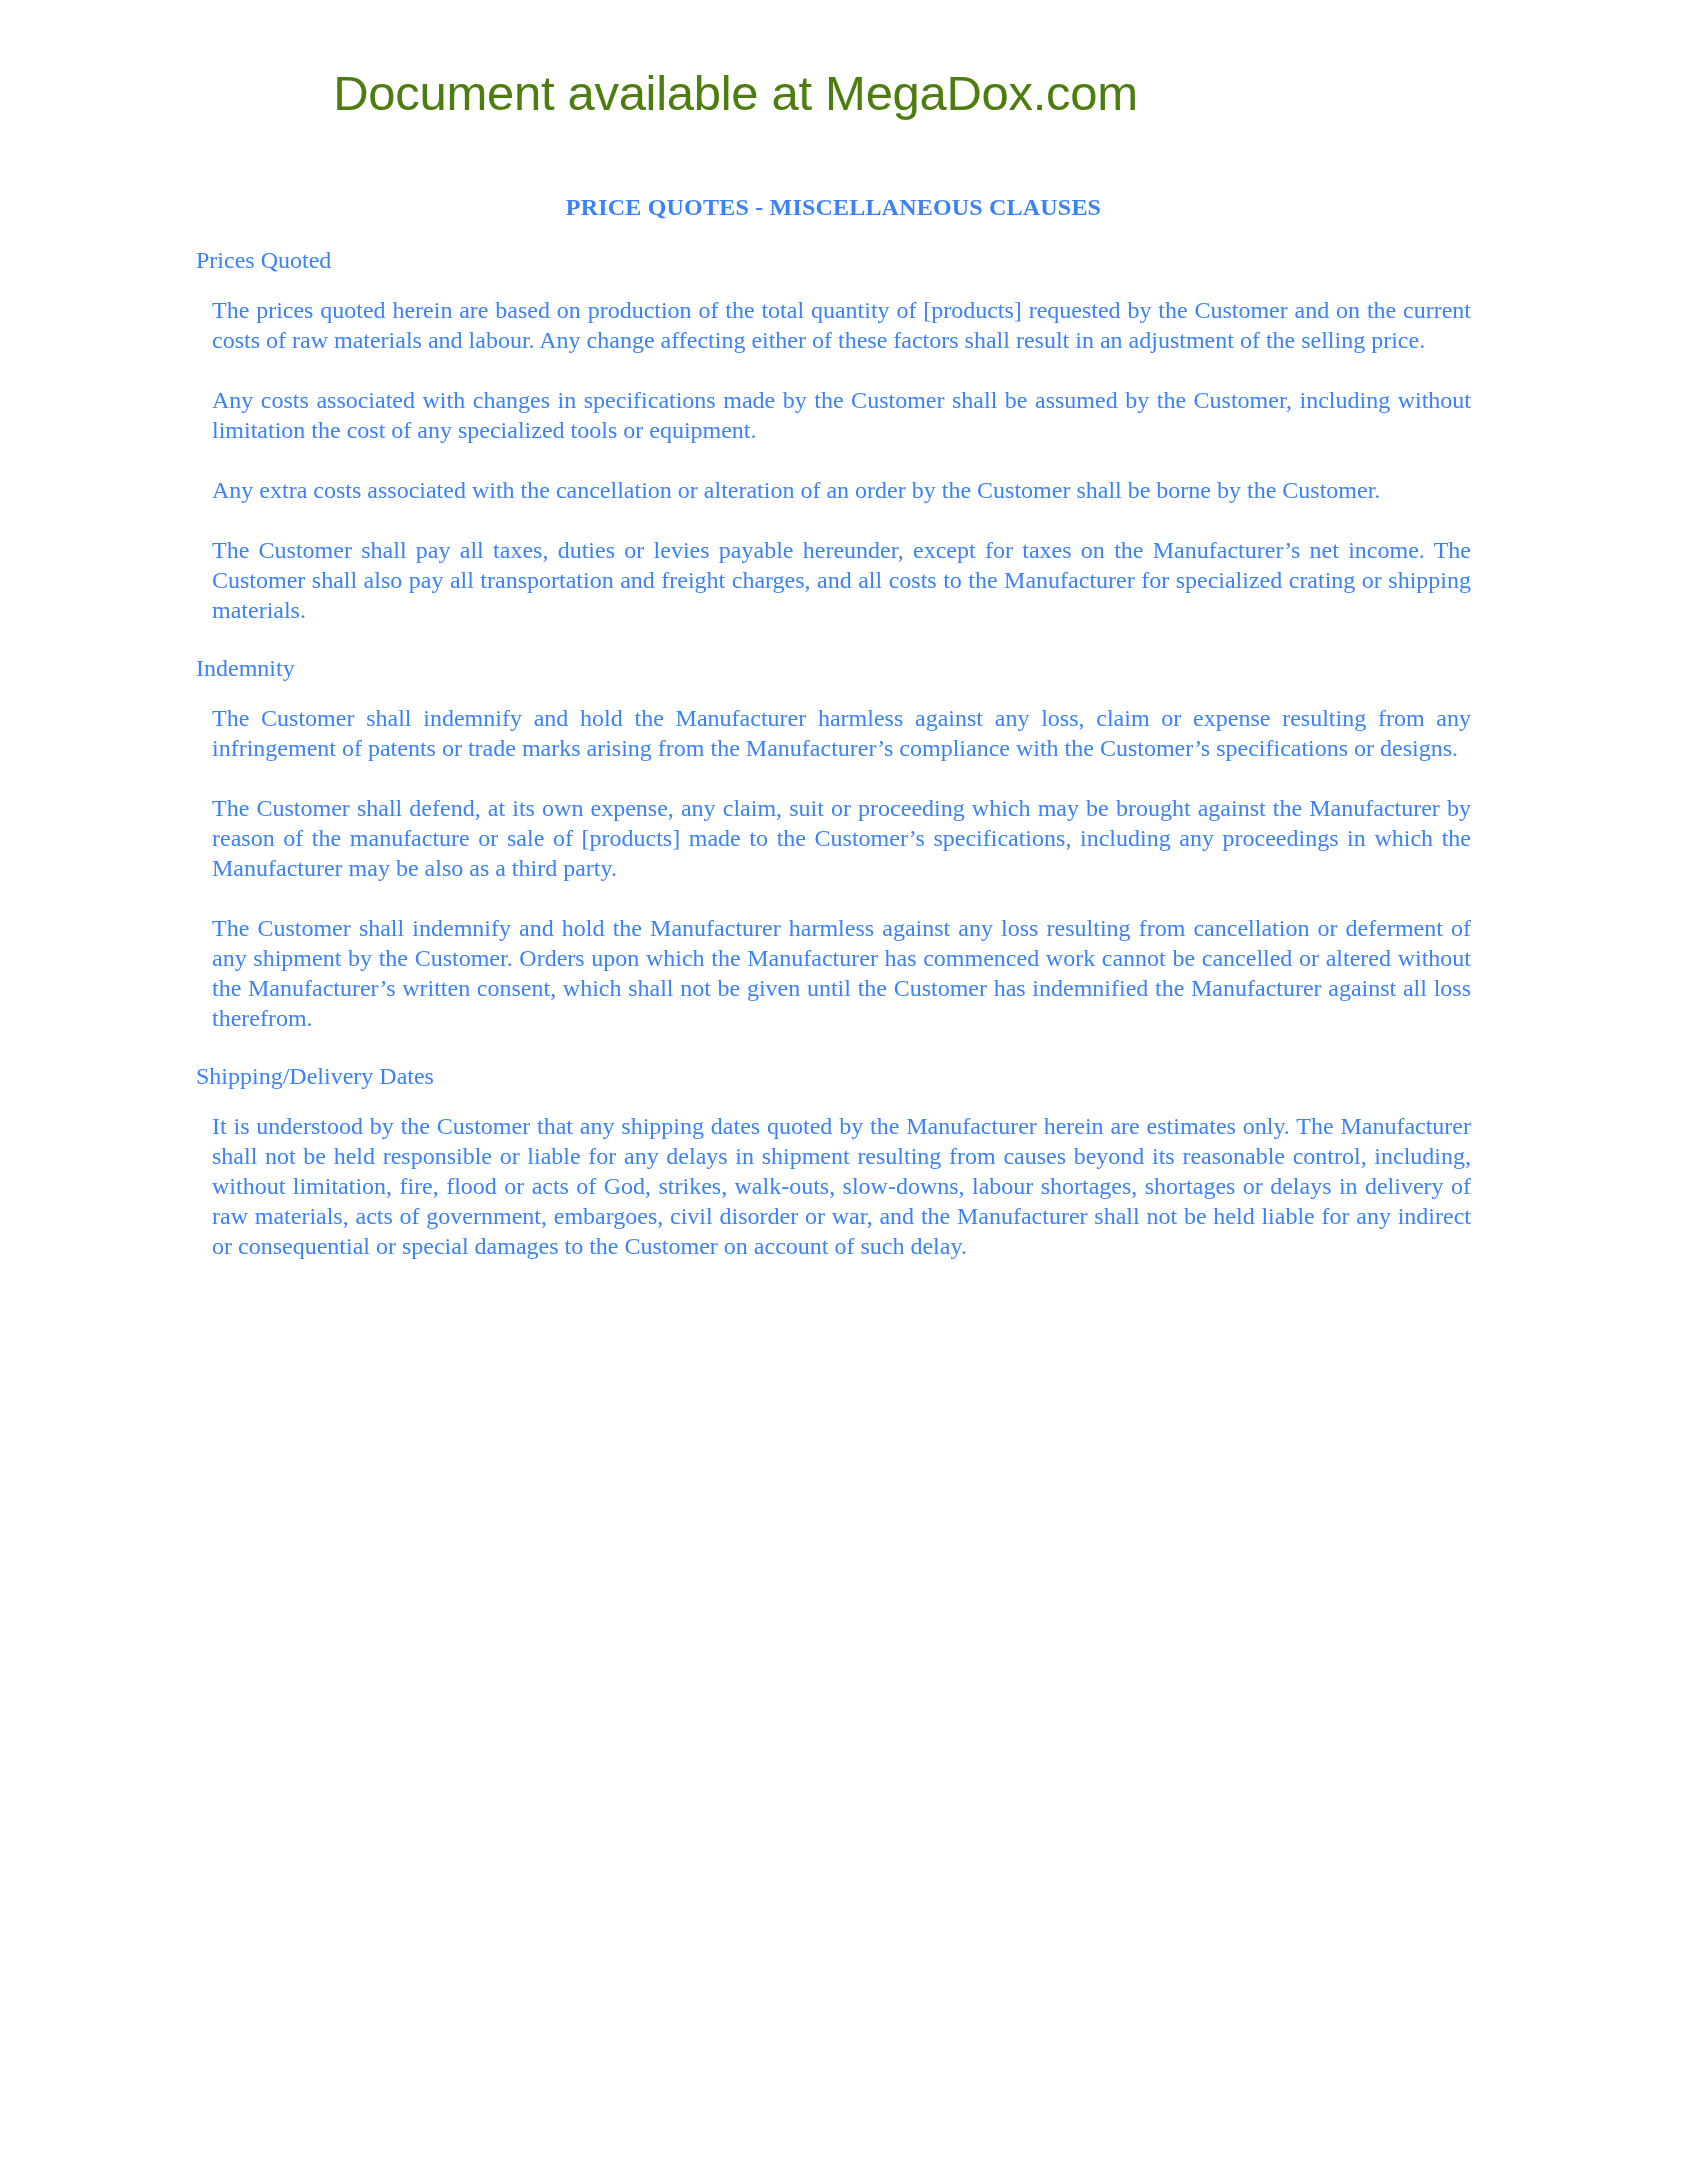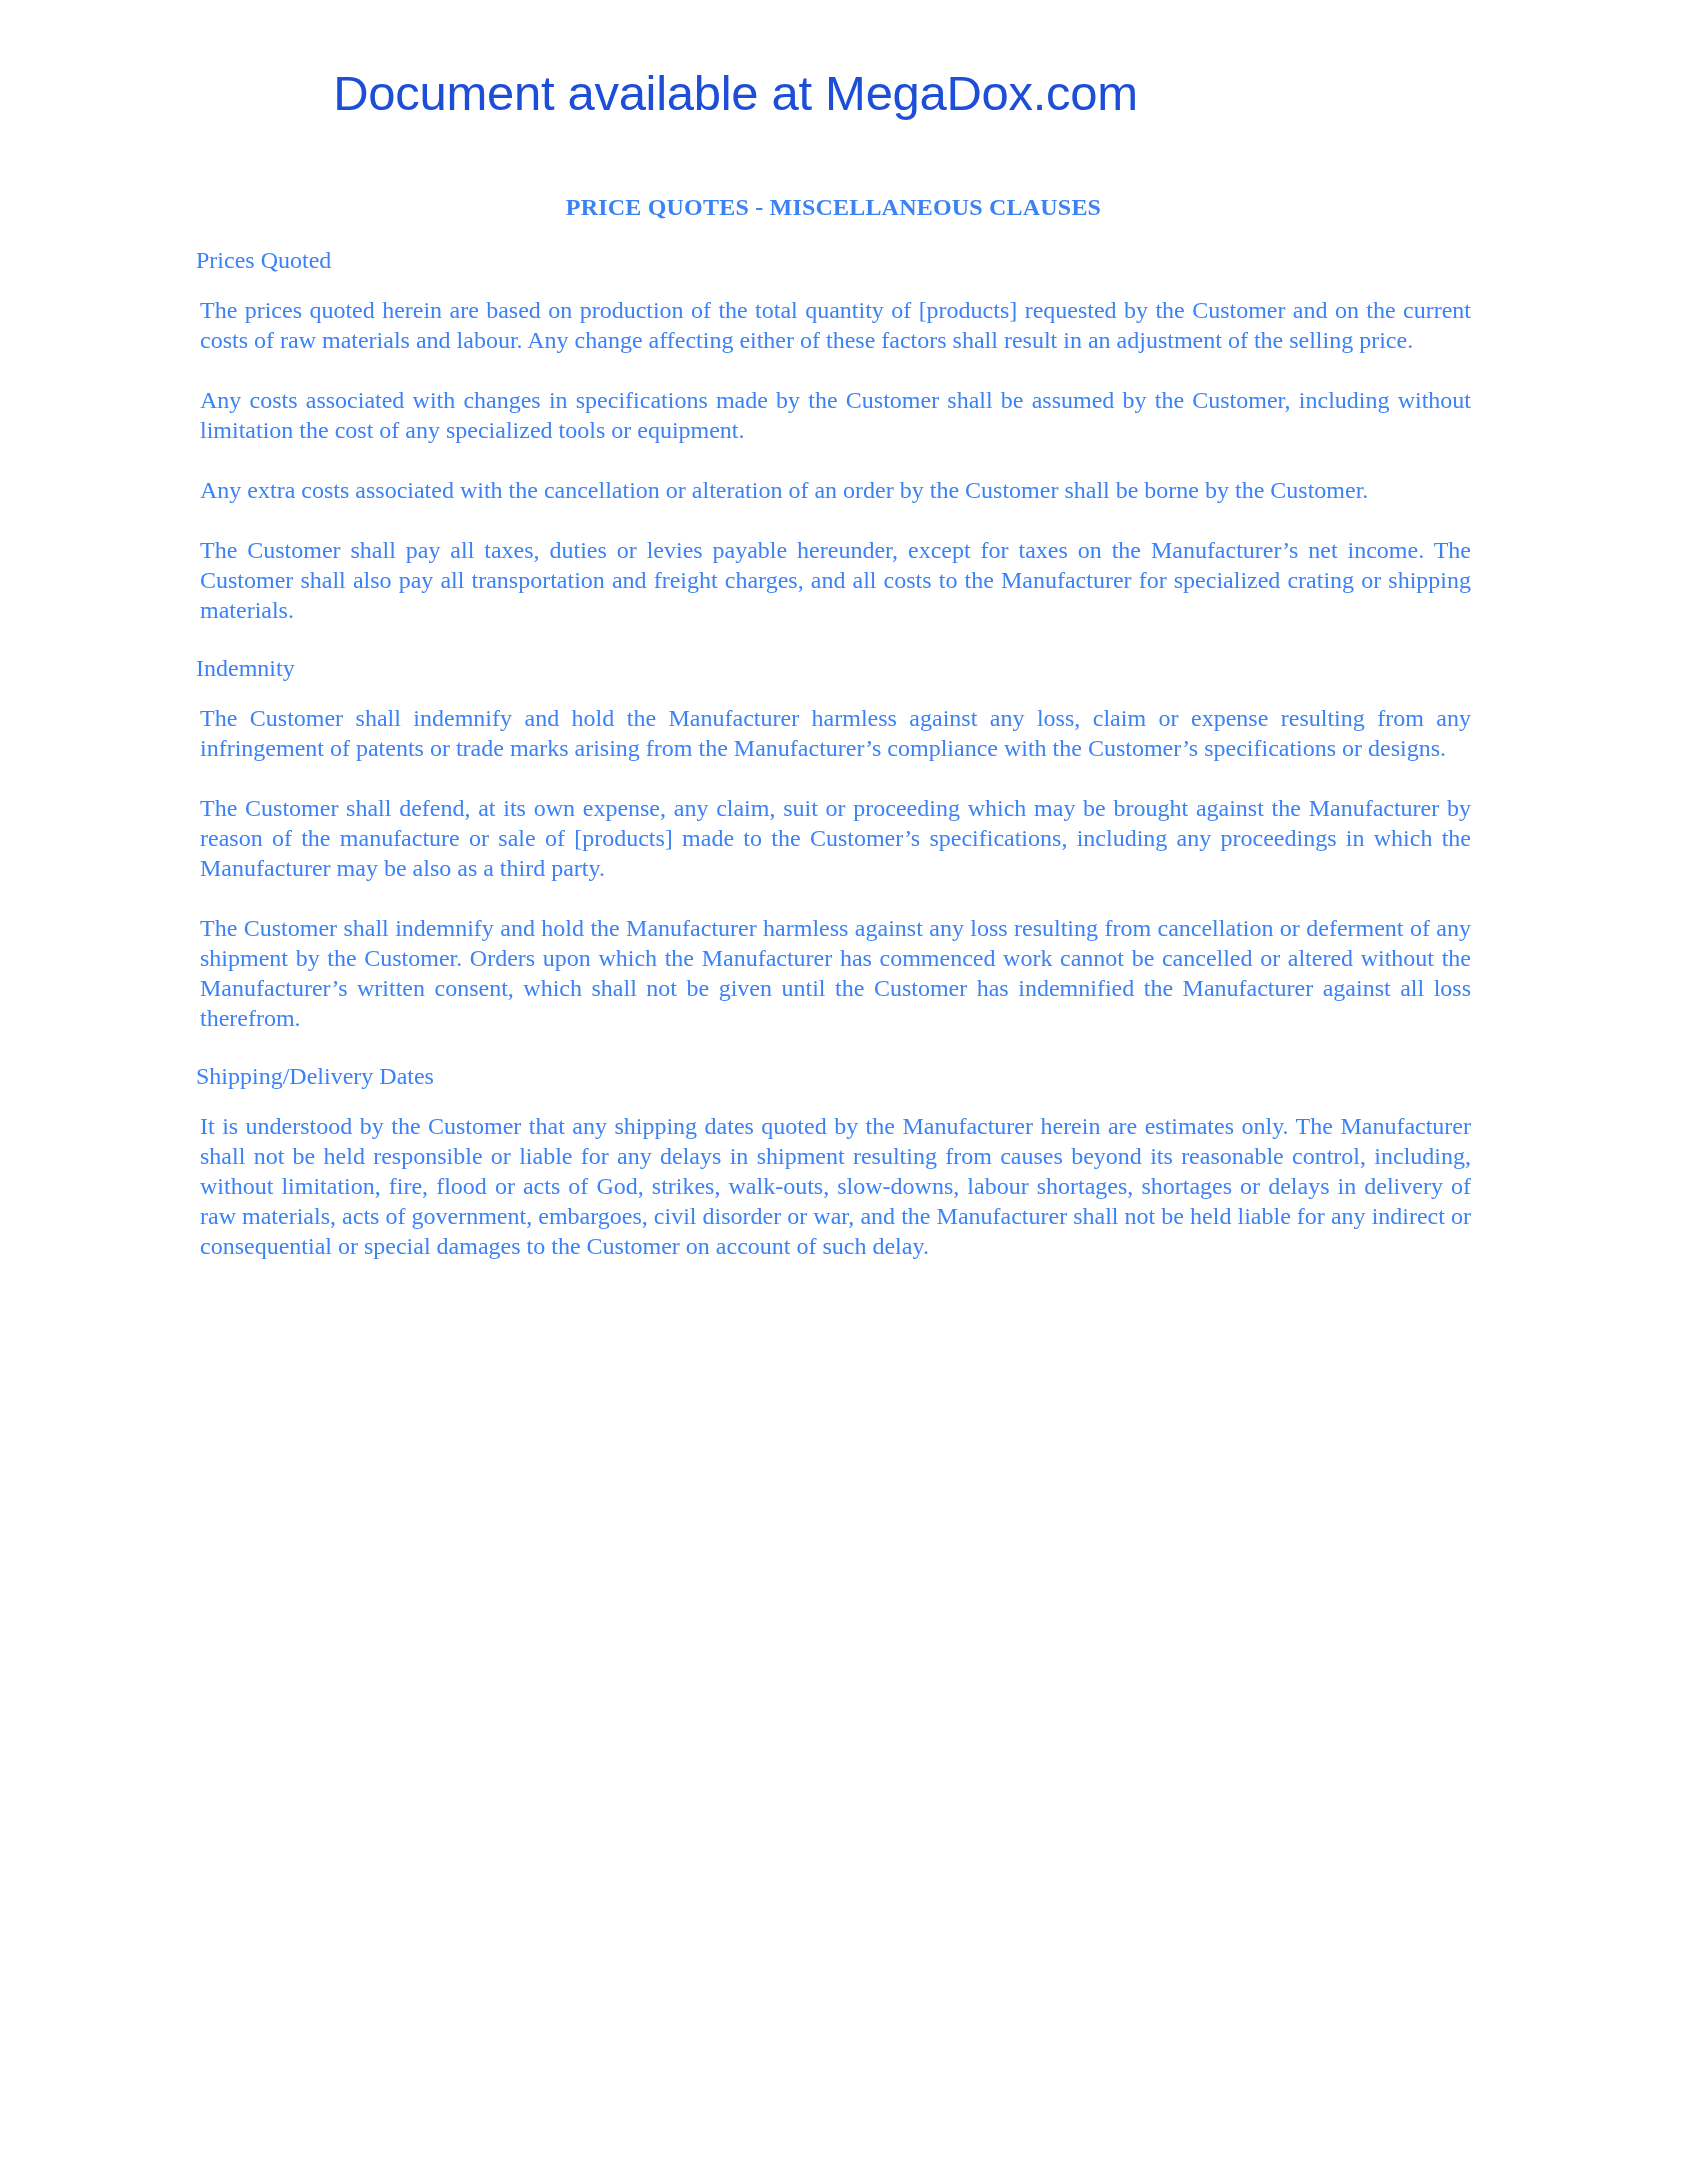--- a/index.html
+++ b/index.html
@@ -1,37 +1,37 @@
 <!DOCTYPE html>
 <html><head>
   <meta charset="utf-8">
   <style>
     html, body { margin: 0; padding: 0; background: #ffffff; }
     body { width: 1683px; height: 2178px; position: relative; overflow: hidden; }
     .watermark {
       position: absolute; left: 0; width: 1471px; top: 65px;
       text-align: center;
       font-family: "Liberation Sans", sans-serif;
-      font-size: 49px; color: #1d4ed8; letter-spacing: -0.3px;
+      font-size: 49px; color: #4d7c0f; letter-spacing: -0.3px;
     }
     .page {
       position: absolute; left: 196px; width: 1275px; top: 194px;
       font-family: "Liberation Serif", serif;
       color: #3b82f6;
     }
     .doc-title {
       text-align: center; font-weight: bold; font-size: 24px;
       margin: 0 0 26px 0; letter-spacing: 0.2px;
     }
     .section-heading {
       font-weight: normal; font-size: 24px; margin: 0 0 21px 0;
     }
     .para {
       font-size: 24px; line-height: 30px; text-align: justify;
-      margin: 0 0 30px 4px;
+      margin: 0 0 30px 16px;
     }
     .footer-note {
       font-weight: bold; font-size: 33px; margin-top: 47px; letter-spacing: 0.2px;
     }
   </style>
 </head>
 <body>
 
 <div class="watermark">Document available at MegaDox.com</div>
 

